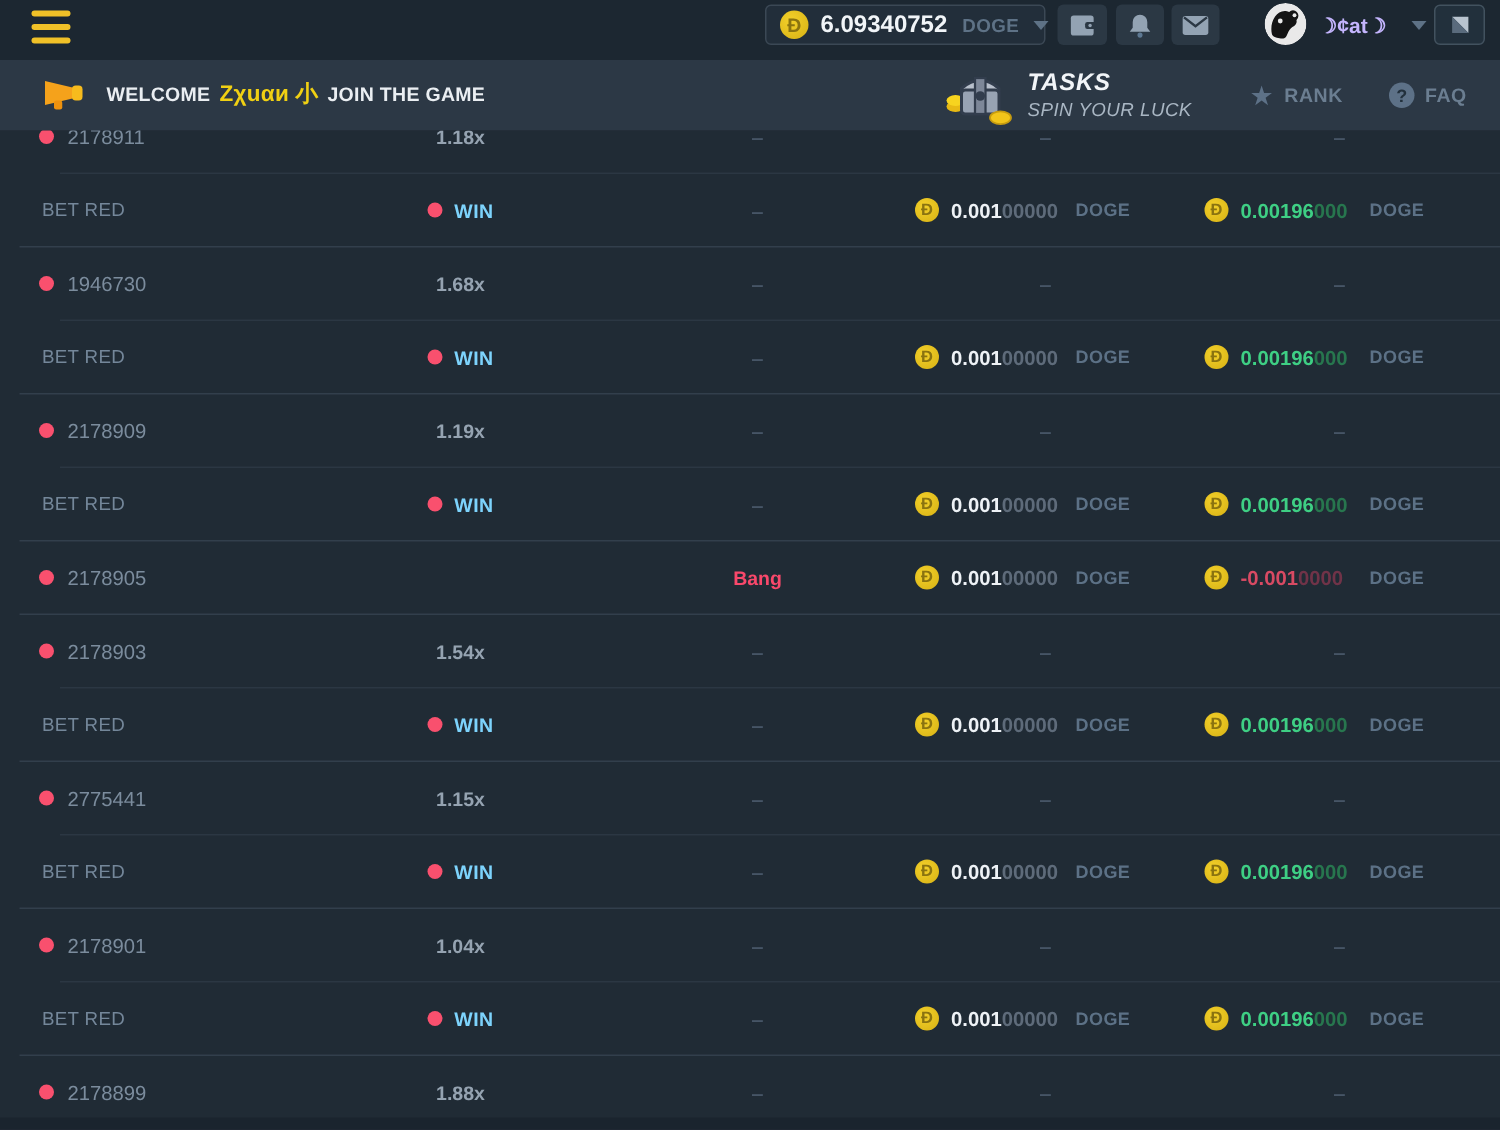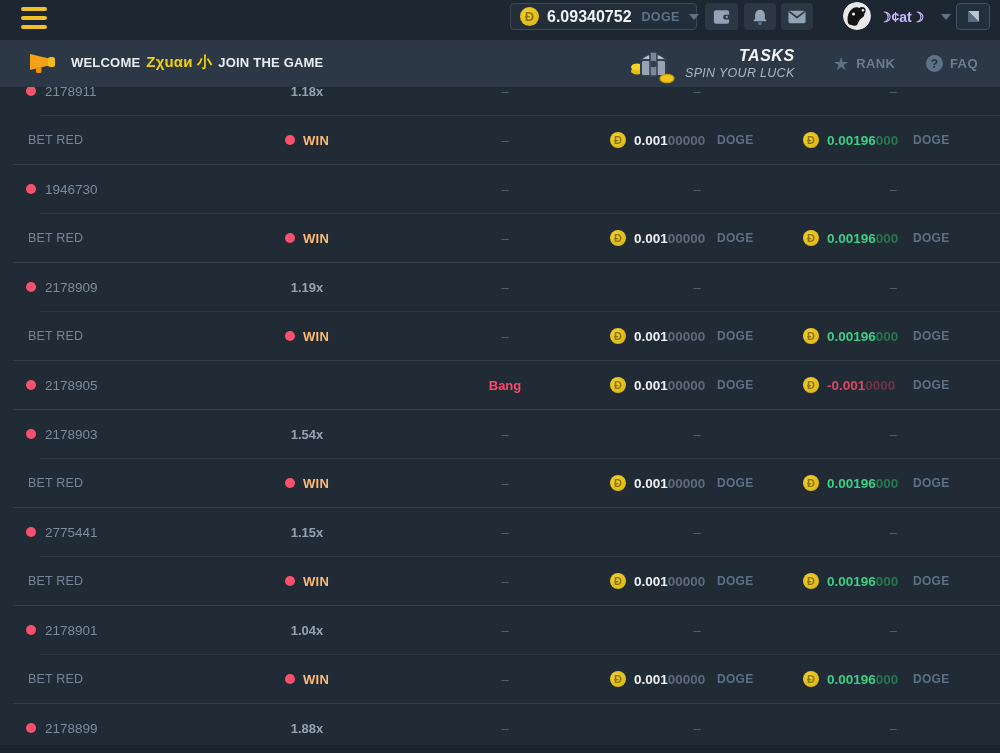--- a/index.html
+++ b/index.html
@@ -36,21 +36,21 @@
   .user-caret { position:absolute; left:932px; top:14px; }
   .panel-btn { position:absolute; left:956px; top:3px; width:34px; height:27px; background:#22303c;
     border:1.5px solid #42525f; border-radius:4px; display:flex; align-items:center; justify-content:center; cursor:pointer; }
 
   
   .banner { position:relative; height:47px; background:#2c3845; }
   .banner-left { position:absolute; left:28px; top:0; height:44px; display:flex; align-items:center; }
   .welcome-text { margin-left:13px; font-size:13px; font-weight:700; color:#eaeef2; letter-spacing:.2px; }
   .welcome-user { color:#f0d013; font-size:15px; margin:0 6px; }
   .tasks-block { position:absolute; left:630px; top:0; height:47px; display:flex; align-items:center; gap:9px; cursor:pointer; }
-  .tasks-text { display:flex; flex-direction:column; line-height:1.15; font-style:italic;align-items:flex-end; }
+  .tasks-text { display:flex; flex-direction:column; line-height:1.15; font-style:italic; }
   .tasks-title { color:#f2f5f8; font-weight:800; font-size:16px; letter-spacing:.5px; }
   .tasks-sub { color:#a9b6c3; font-size:12.5px; letter-spacing:.3px; }
   .nav-link { position:absolute; top:0; height:47px; display:flex; align-items:center; gap:7px; cursor:pointer; }
   .nav-link .lbl { color:#6b7e91; font-weight:700; font-size:13px; letter-spacing:.4px; }
   .rank-link { left:833px; }
   .faq-link { left:926px; }
   .star-ic { color:#5d7187; font-size:18px; line-height:1; }
   .q-ic { width:17px; height:17px; border-radius:50%; background:#5d7187; color:#22303c;
     font-weight:800; font-size:12px; display:flex; align-items:center; justify-content:center; }
 
@@ -68,21 +68,21 @@
   .c4  { left:610px; gap:8px; }
   .c5  { left:803px; gap:8px; }
   .cur4 { left:717px; }
   .cur5 { left:913px; }
   .gd4 { left:647px; width:100px; justify-content:center; }
   .gd5 { left:843px; width:100px; justify-content:center; }
   .dot { width:10px; height:10px; border-radius:50%; background:#f9506e; flex:none; }
   .game-id { color:#7b8c9d; font-size:13.5px; }
   .bet-label { color:#74879a; font-size:12.5px; letter-spacing:.2px; }
   .mult { color:#95a3b1; font-weight:700; font-size:13px; }
-  .win-lbl { color:#fdba74; font-weight:700; font-size:13px; letter-spacing:.3px; }
+  .win-lbl { color:#7dd3fc; font-weight:700; font-size:13px; letter-spacing:.3px; }
   .dash { color:#55667a; font-size:13px; }
   .bang { color:#f9486b; font-weight:700; font-size:13px; }
   .amt { font-weight:700; font-size:13.5px; color:#eef2f6; white-space:nowrap; }
   .amt .z { color:#5e6b7a; }
   .amt.pos { color:#3ecf84; } .amt.pos .z { color:#27764e; }
   .amt.neg { color:#d84a63; } .amt.neg .z { color:#703348; }
   .cur { color:#5c7186; font-weight:700; font-size:12px; letter-spacing:.3px; }
   .bottom-strip { position:absolute; left:0; bottom:0; width:100%; height:8px; background:#1a242e; }
 </style>
 </head>
@@ -225,20 +225,23 @@
     <div class="cell cur5">
         <span class="cur">DOGE</span>
       </div>
   </div>
     <div class="sep-group"></div>
     <div class="row">
     <div class="cell c1">
       <span class="dot"></span>
       <span class="game-id">1946730</span>
       </div>
+    <div class="cell c2">
+        <span class="mult">1.68x</span>
+      </div>
     <div class="cell c3">
         <span class="dash">–</span>
       </div>
       <div class="cell gd4">
         <span class="dash">–</span>
       </div>
       <div class="cell gd5">
         <span class="dash">–</span>
       </div>
   </div>

